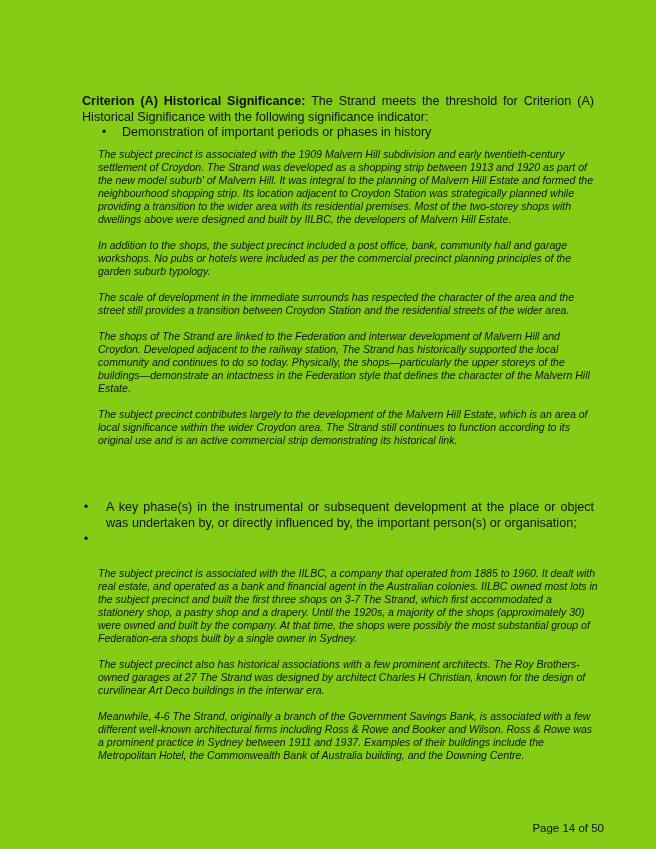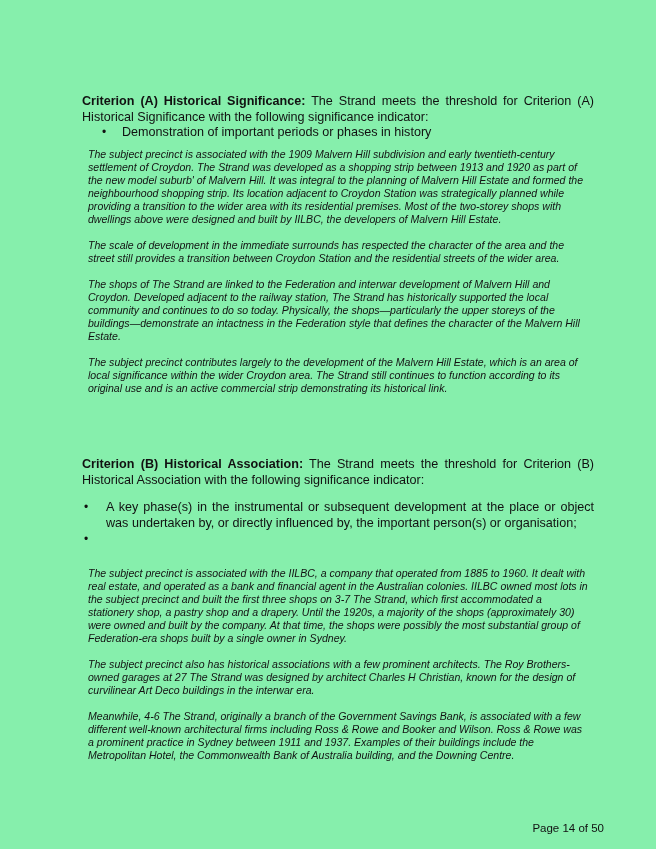--- a/index.html
+++ b/index.html
@@ -1,30 +1,30 @@
 <!DOCTYPE html>
 <html><head>
   <meta charset="utf-8">
   <style>
     html, body { margin: 0; padding: 0; background: #ffffff; }
     body {
       width: 656px; height: 849px; position: relative; overflow: hidden;
       font-family: "Liberation Sans", sans-serif; color: #111111;
     }
-    .page { position: absolute; left: 0; top: 0; width: 656px; height: 849px; background: #86efac; }
+    .page { position: absolute; left: 0; top: 0; width: 656px; height: 849px; background: #84cc16; }
     .criterion {
       position: absolute; left: 82px; width: 512px;
       font-size: 12.6px; line-height: 16px; text-align: justify;
     }
     .criterion b { font-weight: bold; }
     .bullets { position: absolute; margin: 0; padding: 0; list-style: none; font-size: 12.6px; line-height: 16px; }
     .bullets li { position: relative; text-align: justify; }
     .bullets li .dot { position: absolute; font-size: 12px; }
     .italic-block {
-      position: absolute; left: 88px; width: 500px;
+      position: absolute; left: 98px; width: 500px;
       font-style: italic; font-size: 10.55px; line-height: 13.05px; color: #111;
     }
     .italic-block p { margin: 0 0 12.7px 0; }
     .footer { position: absolute; right: 52px; top: 822px; font-size: 11.5px; color: #111; }
   </style>
 </head>
 <body>
 
 <div class="page">
 
@@ -34,28 +34,26 @@
 
   <ul class="bullets" style="left:98px; top:124px; width:500px;">
     <li style="padding-left:24px;">
       <span class="dot" style="left:4px;">•</span>
       <span>Demonstration of important periods or phases in history</span>
     </li>
   </ul>
 
   <div class="italic-block" style="top:148px;">
     <p>The subject precinct is associated with the 1909 Malvern Hill subdivision and early twentieth-century settlement of Croydon. The Strand was developed as a shopping strip between 1913 and 1920 as part of the new model suburb' of Malvern Hill. It was integral to the planning of Malvern Hill Estate and formed the neighbourhood shopping strip. Its location adjacent to Croydon Station was strategically planned while providing a transition to the wider area with its residential premises. Most of the two-storey shops with dwellings above were designed and built by IILBC, the developers of Malvern Hill Estate.</p>
+    <p>In addition to the shops, the subject precinct included a post office, bank, community hall and garage workshops. No pubs or hotels were included as per the commercial precinct planning principles of the garden suburb typology.</p>
     <p>The scale of development in the immediate surrounds has respected the character of the area and the street still provides a transition between Croydon Station and the residential streets of the wider area.</p>
     <p>The shops of The Strand are linked to the Federation and interwar development of Malvern Hill and Croydon. Developed adjacent to the railway station, The Strand has historically supported the local community and continues to do so today. Physically, the shops—particularly the upper storeys of the buildings—demonstrate an intactness in the Federation style that defines the character of the Malvern Hill Estate.</p>
     <p>The subject precinct contributes largely to the development of the Malvern Hill Estate, which is an area of local significance within the wider Croydon area. The Strand still continues to function according to its original use and is an active commercial strip demonstrating its historical link.</p>
   </div>
 
-  <div class="criterion" style="top:456px;">
-    <b>Criterion (B) Historical Association:</b><span> The Strand meets the threshold for Criterion (B) Historical Association with the following significance indicator:</span>
-  </div>
 
   <ul class="bullets" style="left:82px; top:499px; width:512px;">
     <li style="padding-left:24px;">
       <span class="dot" style="left:2px;">•</span>
       <span>A key phase(s) in the instrumental or subsequent development at the place or object was undertaken by, or directly influenced by, the important person(s) or organisation;</span>
     </li>
     <li style="padding-left:24px;">
       <span class="dot" style="left:2px;">•</span>
     </li>
   </ul>

